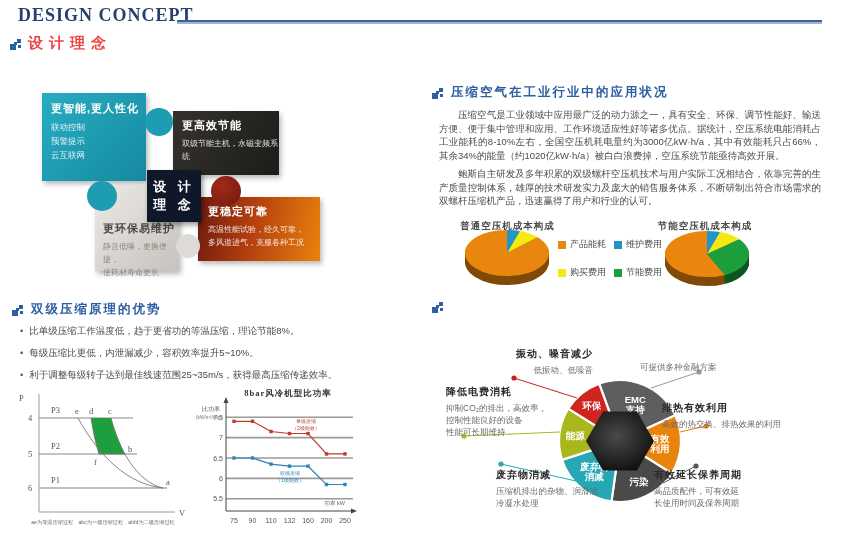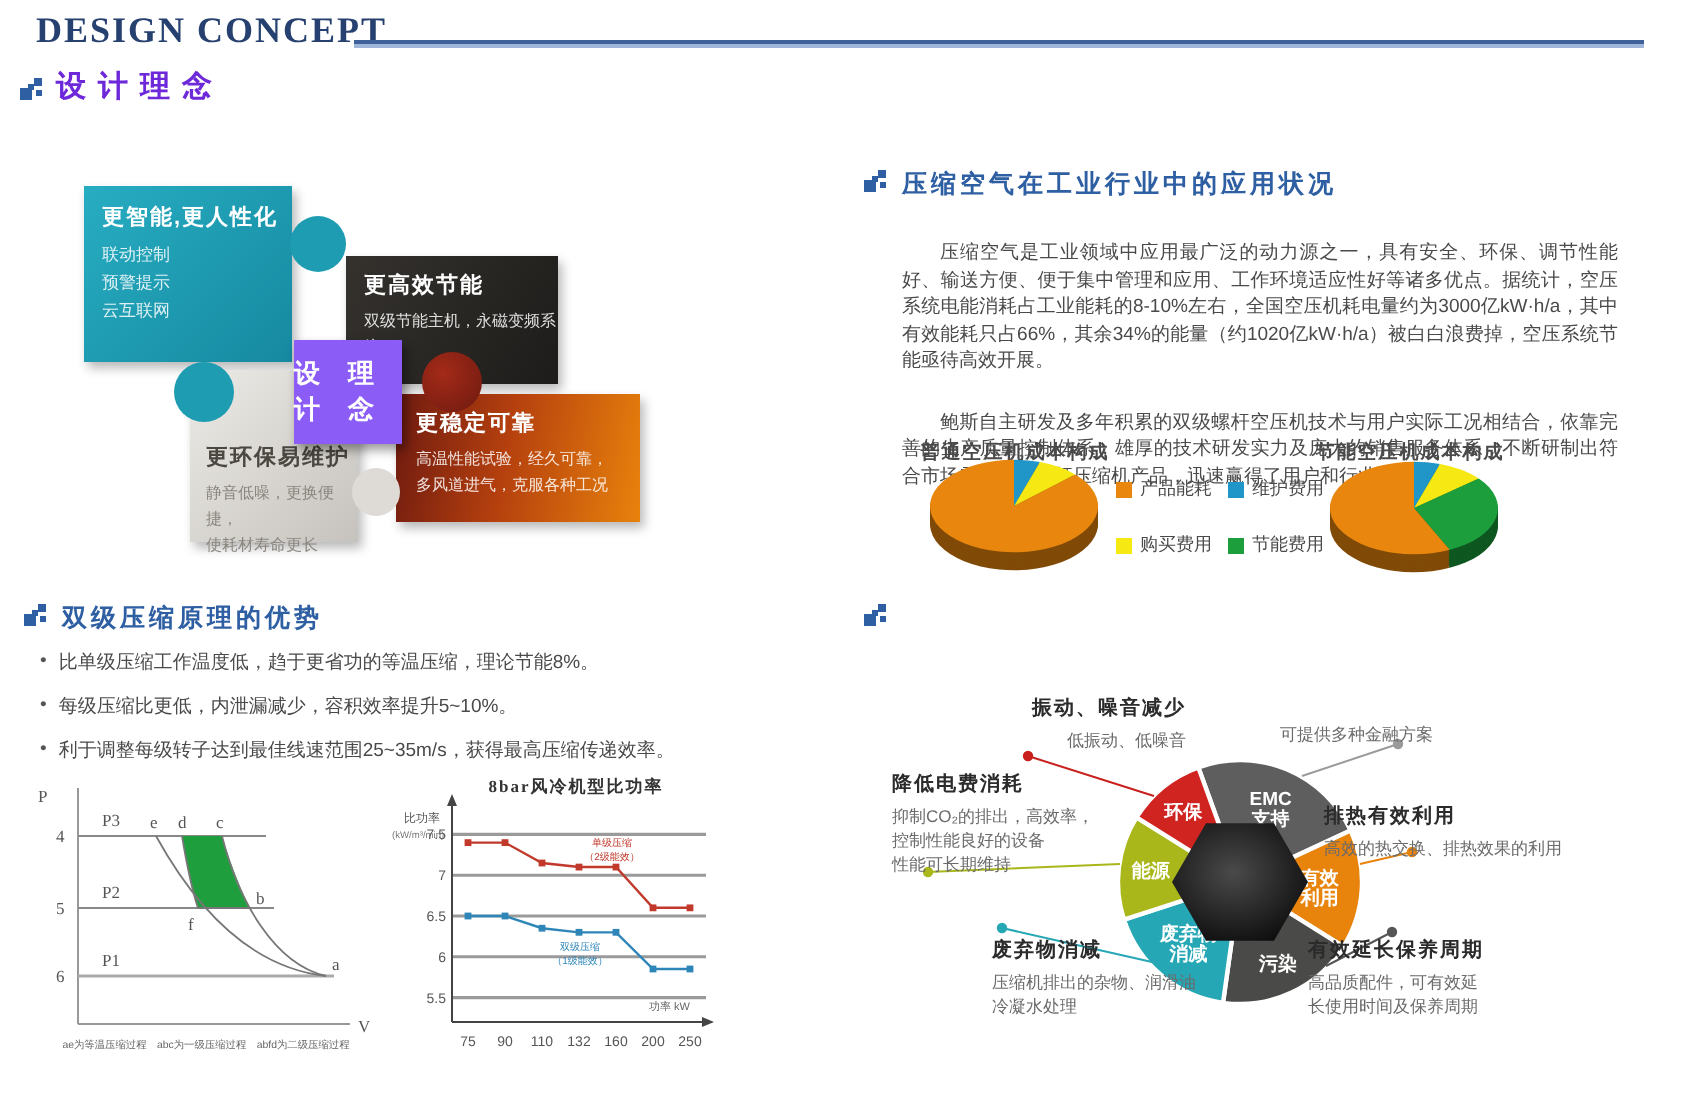--- a/index.html
+++ b/index.html
@@ -4,55 +4,55 @@
 <style>
   html,body{margin:0;padding:0;background:#fff;}
   .page{position:relative;width:834px;height:555px;background:#fff;overflow:hidden;
         font-family:"Liberation Sans",sans-serif;color:#4a4a4a;padding-left:28px;}
   
   .brand-title{position:absolute;left:18px;top:5px;font-family:"Liberation Serif",serif;
         font-size:18px;font-weight:bold;color:#26406f;letter-spacing:1px;}
   .brand-line{position:absolute;left:177px;top:20px;width:645px;height:2px;background:#3d6198;
         box-shadow:0 2px 0 #9fb6d8;}
   .page-subtitle{position:absolute;left:10px;top:34px;display:flex;align-items:center;gap:6px;}
-  .page-subtitle .lbl{font-size:15px;font-weight:bold;color:#6d28d9;letter-spacing:6px;}
+  .page-subtitle .lbl{font-size:15px;font-weight:bold;color:#ef4444;letter-spacing:6px;}
   .px-icon{display:inline-block;width:12px;height:12px;position:relative;flex:0 0 12px;}
   .px-icon i{position:absolute;background:#2e5fa3;}
   .px-icon .a{left:0;top:6px;width:6px;height:6px;}
   .px-icon .b{left:7px;top:1px;width:4px;height:4px;}
   .px-icon .c{left:4px;top:4px;width:3px;height:3px;}
   .px-icon .d{left:8px;top:7px;width:3px;height:3px;}
   
-  .sec-head{position:absolute;display:flex;gap:7px;}
+  .sec-head{position:absolute;display:flex;align-items:center;gap:7px;}
   .sec-head .lbl{font-size:12.5px;font-weight:bold;color:#2e5fa3;letter-spacing:2px;}
   
   .puzzle{position:absolute;left:0;top:0;width:850px;height:555px;pointer-events:none;border-radius:20px;}
   .pz{position:absolute;box-shadow:2px 3px 5px rgba(0,0,0,.28);}
   .pz-teal{left:42px;top:93px;width:104px;height:88px;background:linear-gradient(135deg,#27adc2,#1689a0);padding:8px 0 0 9px;box-sizing:border-box;}
-  .pz-dark{left:173px;top:128px;width:106px;height:64px;background:linear-gradient(120deg,#35322e,#1d1c1a);padding:7px 0 0 9px;box-sizing:border-box;}
+  .pz-dark{left:173px;top:111px;width:106px;height:64px;background:linear-gradient(120deg,#35322e,#1d1c1a);padding:7px 0 0 9px;box-sizing:border-box;font-family:Liberation Mono, monospace;}
   .pz-orange{left:198px;top:197px;width:122px;height:64px;background:linear-gradient(100deg,#6e1a10,#b5400e 45%,#e8820c);padding:7px 0 0 10px;box-sizing:border-box;}
   .pz-gray{left:95px;top:185px;width:84px;height:86px;background:linear-gradient(135deg,#eceae6,#c6c3be);padding:36px 0 0 8px;box-sizing:border-box;}
   .pz-title{font-size:11px;font-weight:bold;color:#fff;letter-spacing:1px;margin-bottom:4px;}
   .pz-gray .pz-title{color:#4a4640;}
   .pz-line{font-size:8px;color:rgba(255,255,255,.85);line-height:13px;}
   .pz-teal .pz-line{font-size:8.5px;line-height:14px;}
   .pz-gray .pz-line{color:#8a867f;}
-  .pz-center{position:absolute;left:147px;top:170px;width:54px;height:52px;background:#8b5cf6;
-        display:flex;flex-direction:row;align-items:center;justify-content:center;z-index:6;
+  .pz-center{position:absolute;left:147px;top:170px;width:54px;height:52px;background:#0f172a;
+        display:flex;flex-direction:column;align-items:center;justify-content:center;z-index:6;
         box-shadow:2px 3px 5px rgba(0,0,0,.4);}
   .pz-center div{color:#fff;font-weight:bold;font-size:13px;letter-spacing:4px;line-height:18px;}
   .knob{position:absolute;border-radius:50%;}
   .knob-t1{left:145px;top:108px;width:28px;height:28px;background:#1d9cb2;z-index:2;}
   .knob-t2{left:87px;top:181px;width:30px;height:30px;background:#1d9cb2;z-index:3;}
   .knob-r1{left:211px;top:176px;width:30px;height:30px;background:radial-gradient(circle at 35% 35%,#a32a18,#6e1a10);z-index:2;}
   .knob-g1{left:176px;top:234px;width:24px;height:24px;background:#dedbd6;z-index:5;}
   
   .intro{position:absolute;left:434px;top:103px;width:392px;font-size:9.5px;line-height:13.5px;
         text-align:justify;color:#4a4a4a;}
-  .intro p{margin:17px;text-indent:2em;}
+  .intro p{margin:5px;text-indent:2em;}
   
   .pie-title{position:absolute;top:220px;font-size:9.5px;font-weight:bold;color:#4a4a4a;
         letter-spacing:1px;text-align:center;}
   #pie-title-1{left:450px;width:115px;}
   #pie-title-2{left:650px;width:110px;}
   #pies-svg{position:absolute;left:440px;top:222px;}
   .legend{position:absolute;left:558px;top:238px;width:104px;display:grid;
         grid-template-columns:56px 48px;row-gap:15px;}
   .legend-item{display:flex;align-items:center;gap:4px;font-size:9px;color:#4a4a4a;}
   .legend-swatch{width:8px;height:8px;flex:0 0 8px;}

